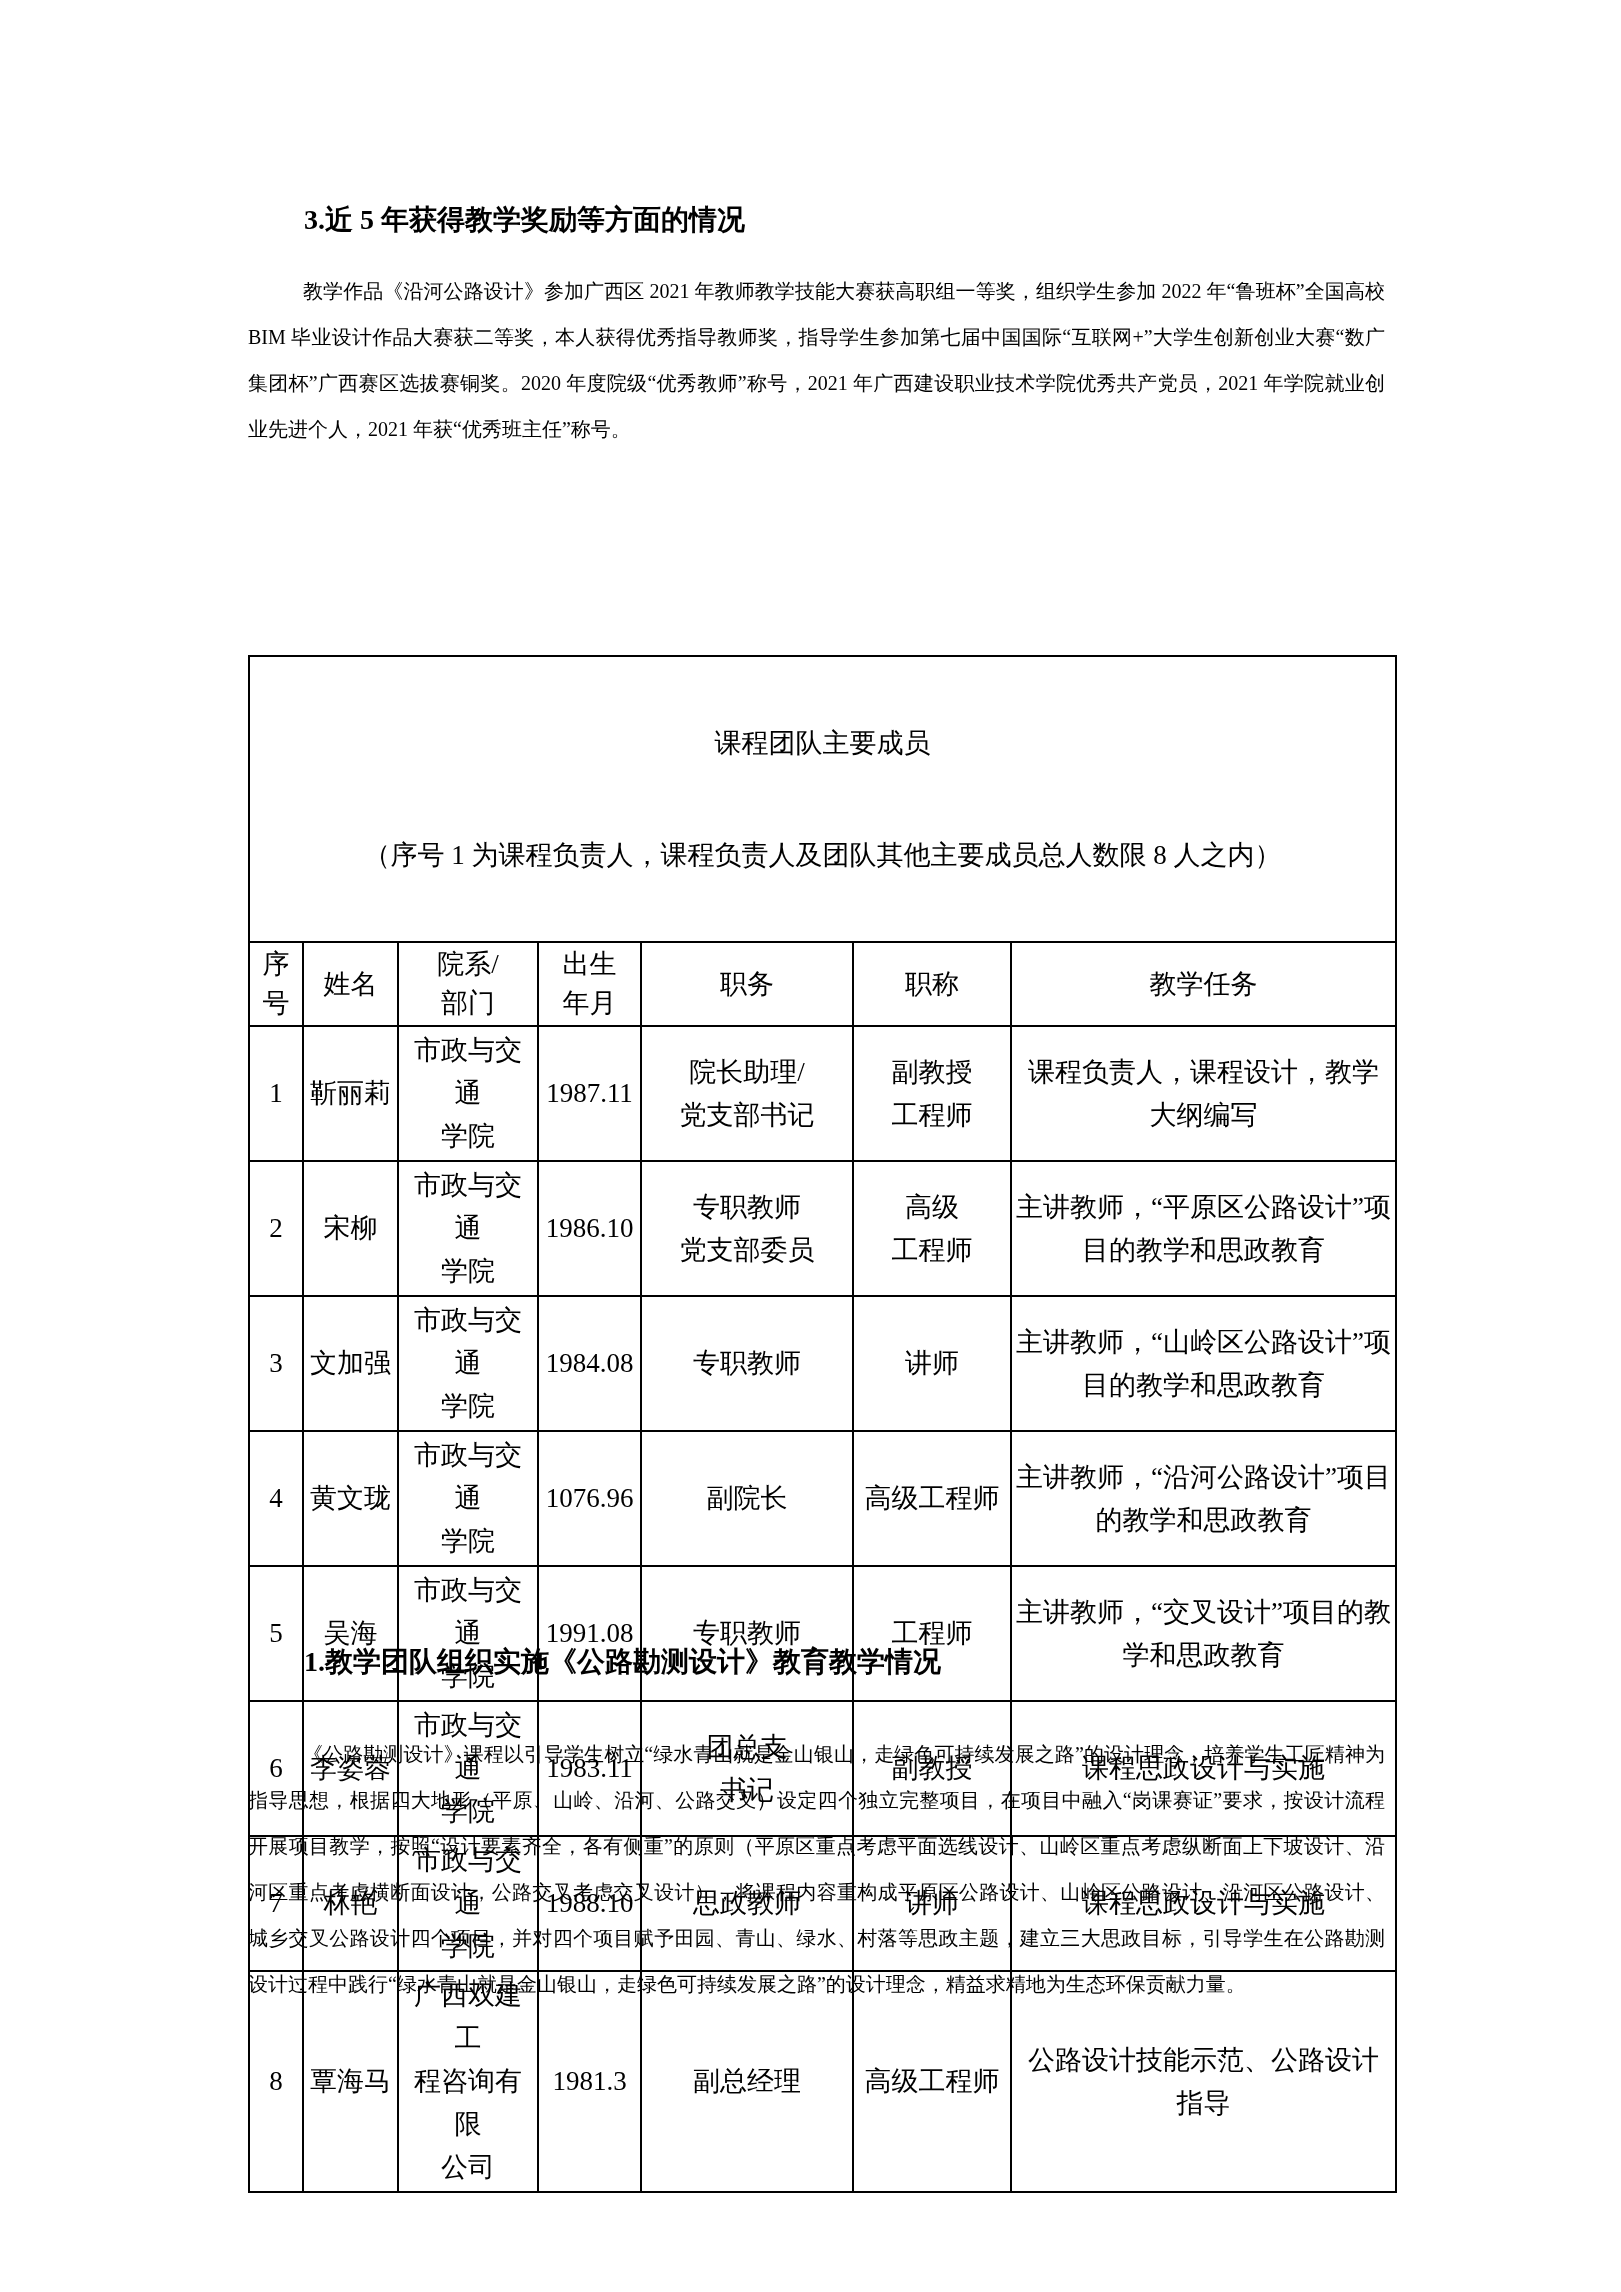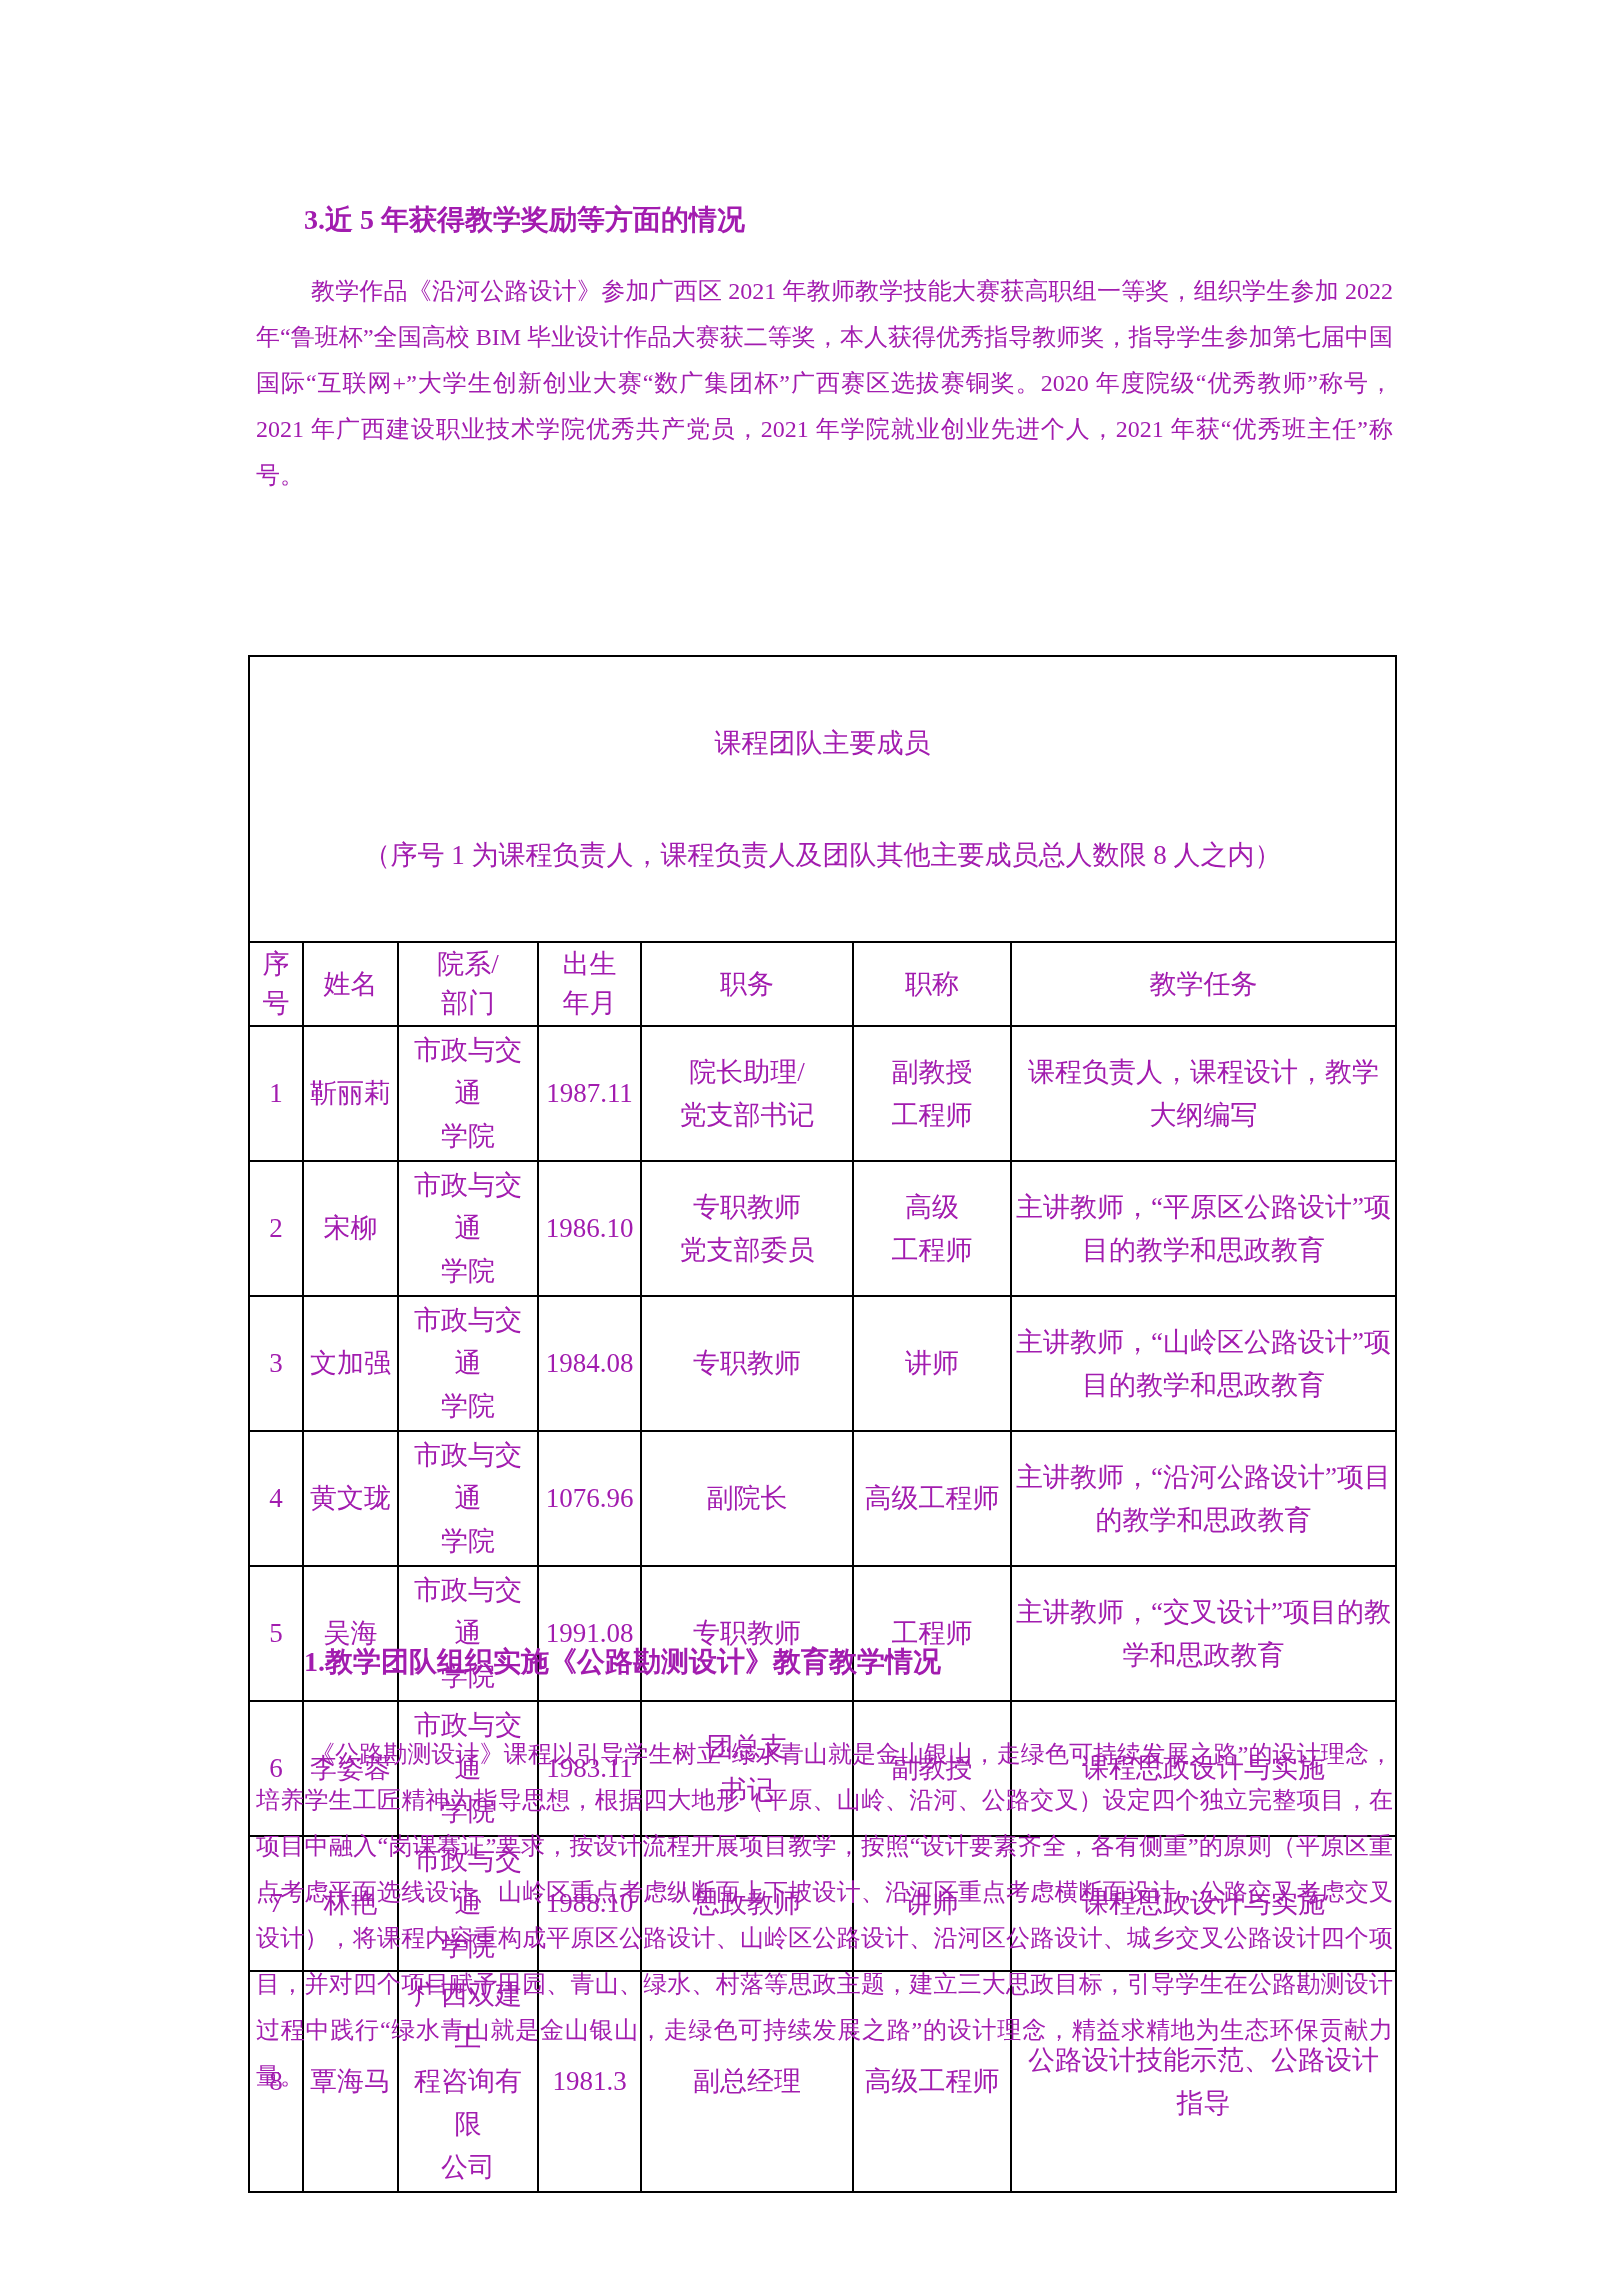--- a/index.html
+++ b/index.html
@@ -6,37 +6,37 @@
     margin: 0;
     padding: 0;
     background: #ffffff;
   }
   .page {
     position: relative;
     width: 1621px;
     height: 2293px;
     background: #ffffff;
     font-family: "Liberation Serif", "DejaVu Serif", serif;
-    color: #a21caf;
+    color: #000000;
     overflow: hidden;
   }
   .heading {
     position: absolute;
     left: 248px;
     width: 1144px;
     font-size: 28px;
     font-weight: bold;
     text-indent: 56px;
     white-space: nowrap;
   }
   .para {
     position: absolute;
-    left: 256px;
+    left: 248px;
     width: 1137px;
-    font-size: 24px;
+    font-size: 20px;
     line-height: 46px;
     text-align: justify;
     text-indent: 55px;
     text-justify: inter-ideograph;
   }
   #heading-sec3 { top: 201px; }
   #para-sec3    { top: 268px; }
   #heading-sec2 { top: 576px; }
   #heading-sub1 { top: 1643px; }
   #para-sub1    { top: 1731px; }

